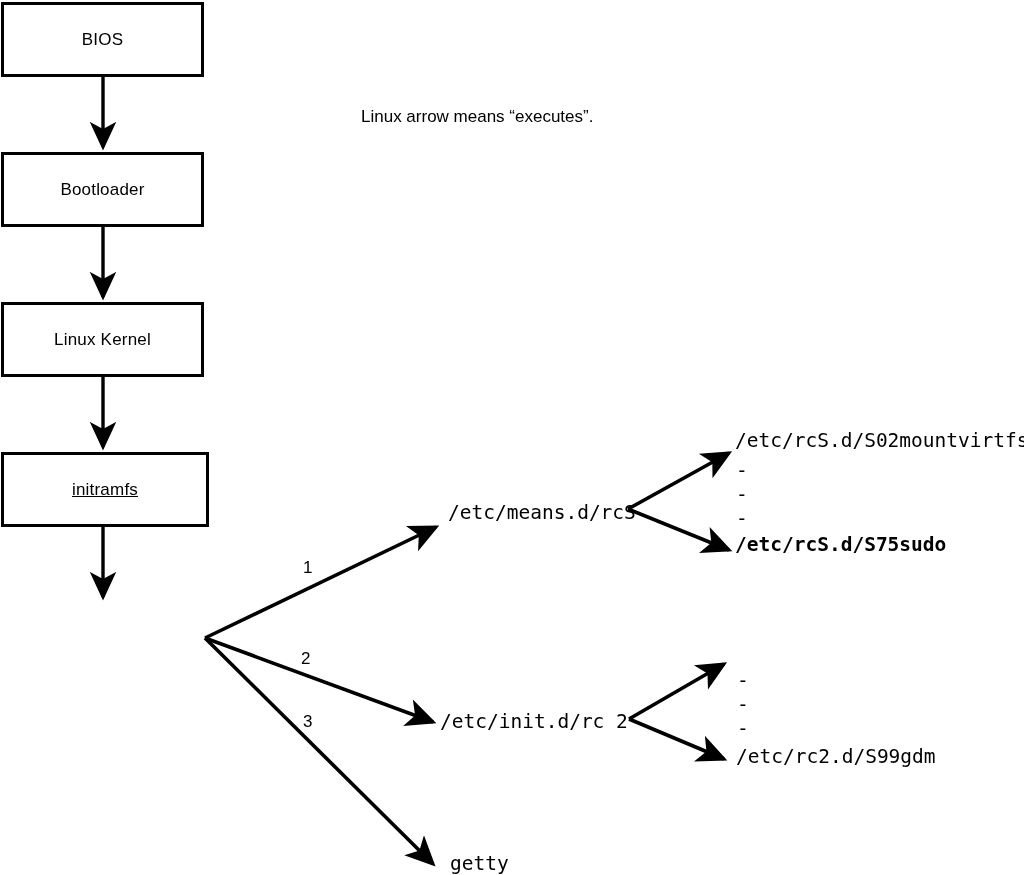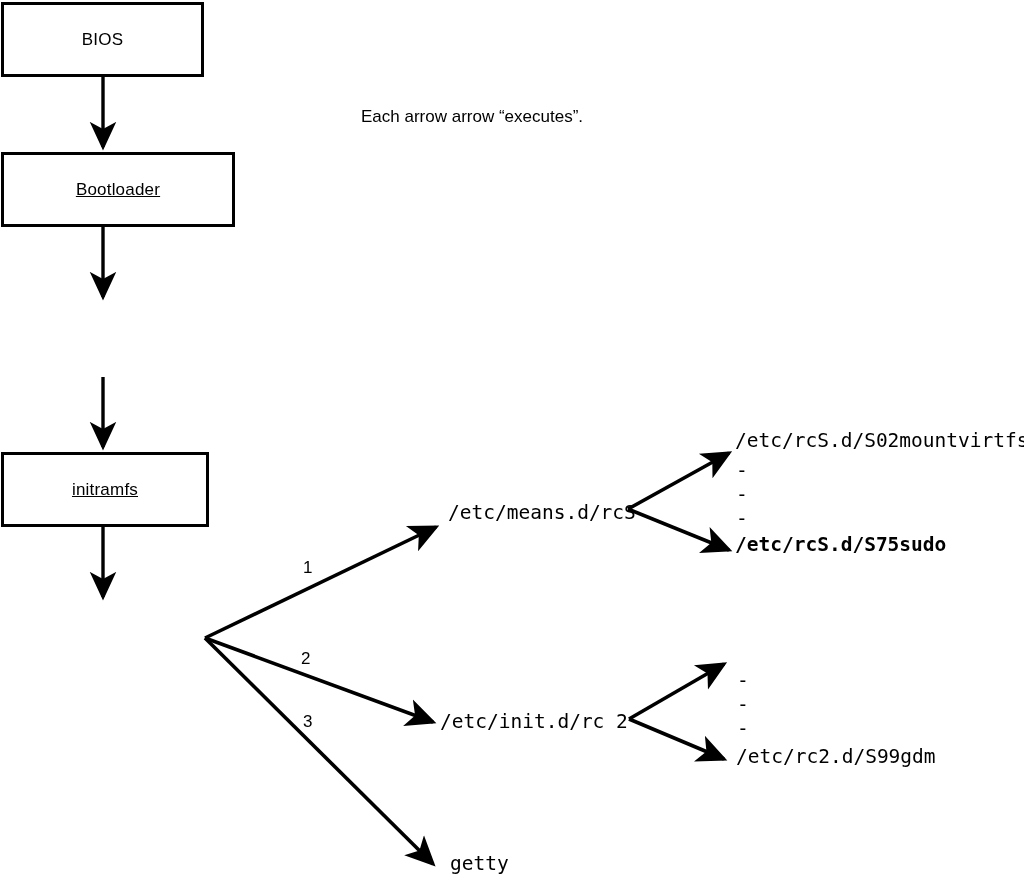--- a/index.html
+++ b/index.html
@@ -101,31 +101,34 @@
     <g stroke="#000000" stroke-width="3.6" fill="none" marker-end="url(#ah)">
       <line x1="629" y1="719" x2="724" y2="664"></line>
       <line x1="629" y1="719" x2="724" y2="759"></line>
     </g>
   </svg>
 
   <div class="node-box" style="left:1px; top:2px; width:203px; height:75px;">
     <span>BIOS</span>
   </div>
 
-  <div class="node-box" style="left:1px; top:152px; width:234px; height:75px;text-decoration:underline;">
+  <div class="node-box" style="left:1px; top:152px; width:203px; height:75px;">
     <span>Bootloader</span>
   </div>
 
+  <div class="node-box" style="left:1px; top:302px; width:203px; height:75px;">
+    <span>Linux Kernel</span>
+  </div>
 
   <div class="node-box" style="left:1px; top:452px; width:208px; height:75px;text-decoration:underline;">
     <span>initramfs</span>
   </div>
 
 
-  <div class="note-text" style="left:361px; top:108px;">Each arrow arrow “executes”.</div>
+  <div class="note-text" style="left:361px; top:108px;">Linux arrow means “executes”.</div>
 
   <div class="edge-num" style="left:303px; top:559px;">1</div>
   <div class="edge-num" style="left:301px; top:650px;">2</div>
   <div class="edge-num" style="left:303px; top:713px;">3</div>
 
   <div class="mono-label" style="left:448px; top:503px;">/etc/means.d/rcS</div>
 
   <div class="mono-label" style="left:440px; top:712px;">/etc/init.d/rc 2</div>
 
   <div class="mono-label" style="left:450px; top:854px;">getty</div>

